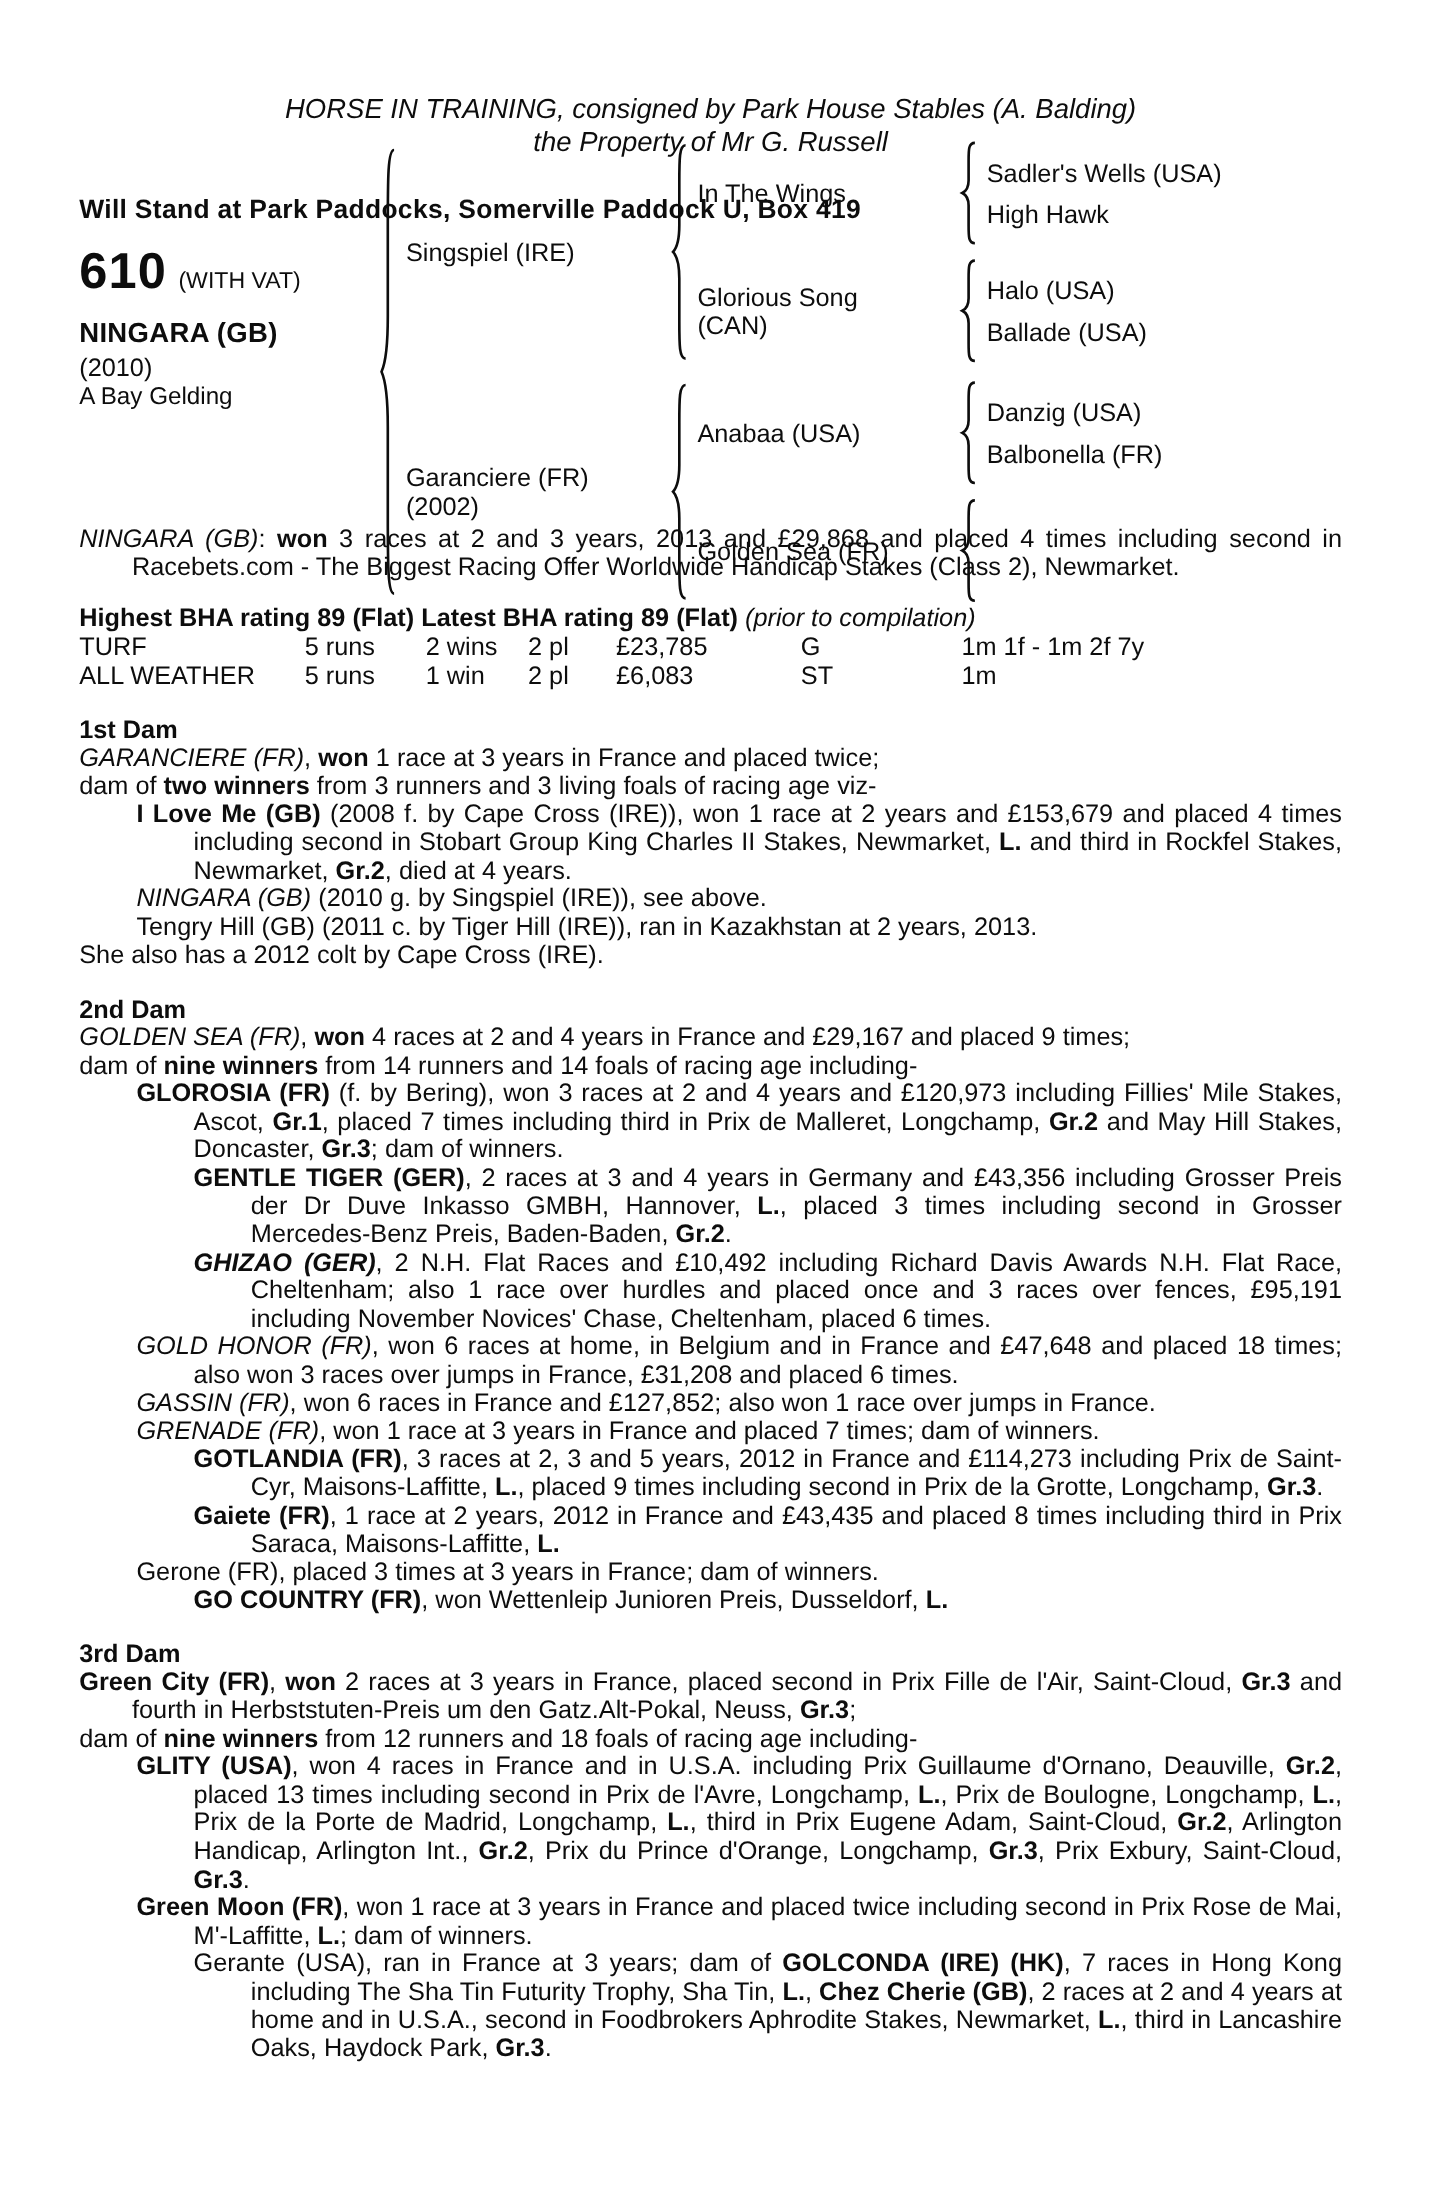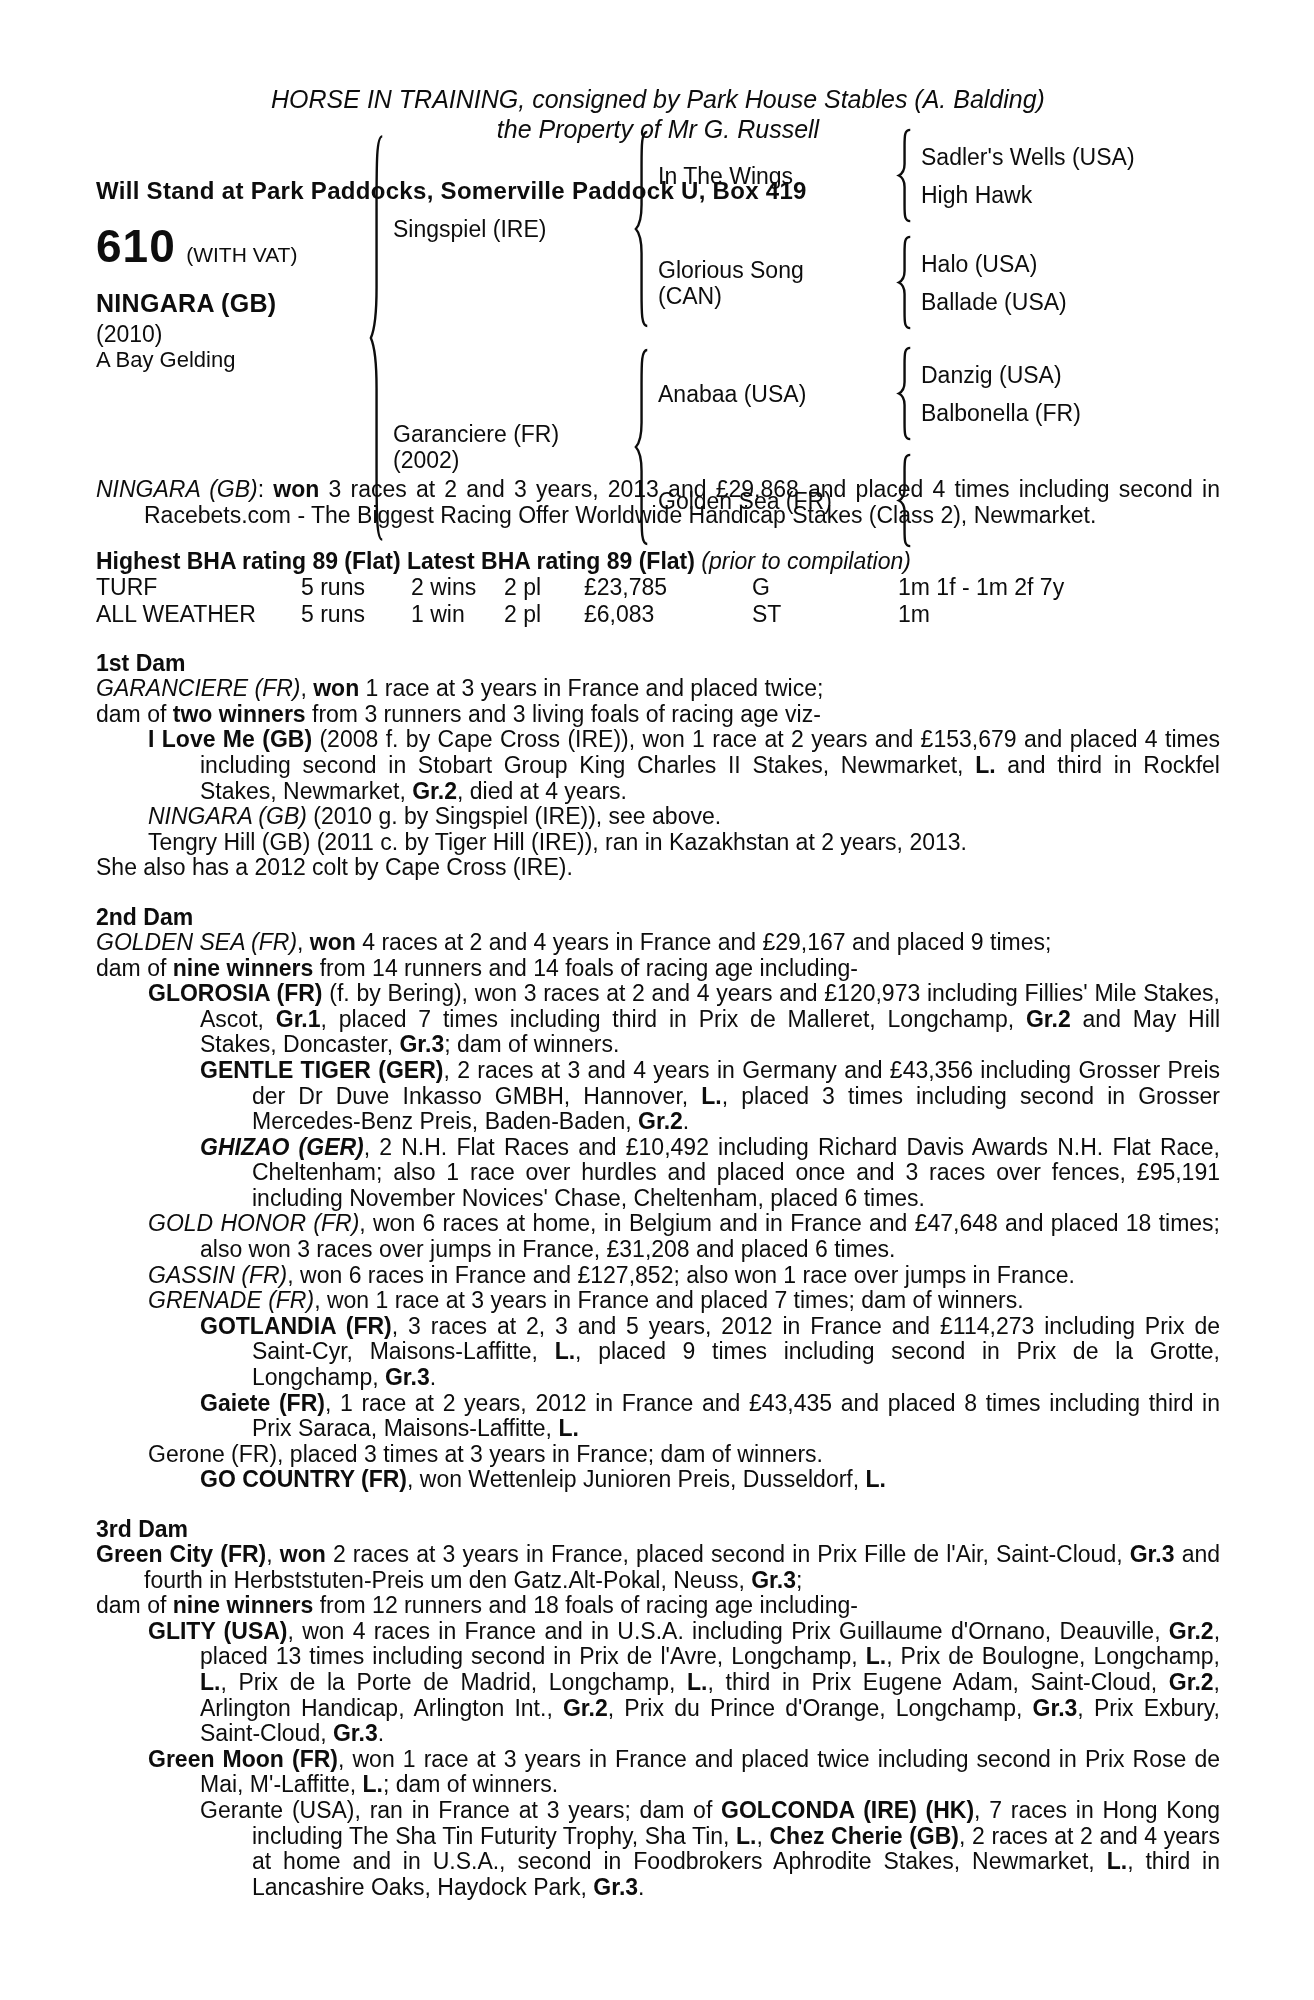--- a/index.html
+++ b/index.html
@@ -1,21 +1,21 @@
 <!DOCTYPE html>
 <html><head>
 <meta charset="utf-8">
 <style>
   html,body { margin:0; padding:0; }
   body {
     width:1314px; height:2000px; overflow:hidden;
     background:#ffffff; color:#0d0d0d;
     font-family:"Liberation Sans", sans-serif;
   }
-  .page { padding:84px 94px 0 96px; }
+  .page { padding:84px 94px 0 72px; }
 
   
   .hdr { text-align:center; font-style:italic; font-size:25px; line-height:30px; }
 
   
   .stand { font-weight:bold; font-size:24px; line-height:28px; margin-top:33px; letter-spacing:0.3px; }
 
   
   .pedigree { display:flex; margin-top:10px; height:246px; }
   .lot-col { width:272px; flex:none; }

